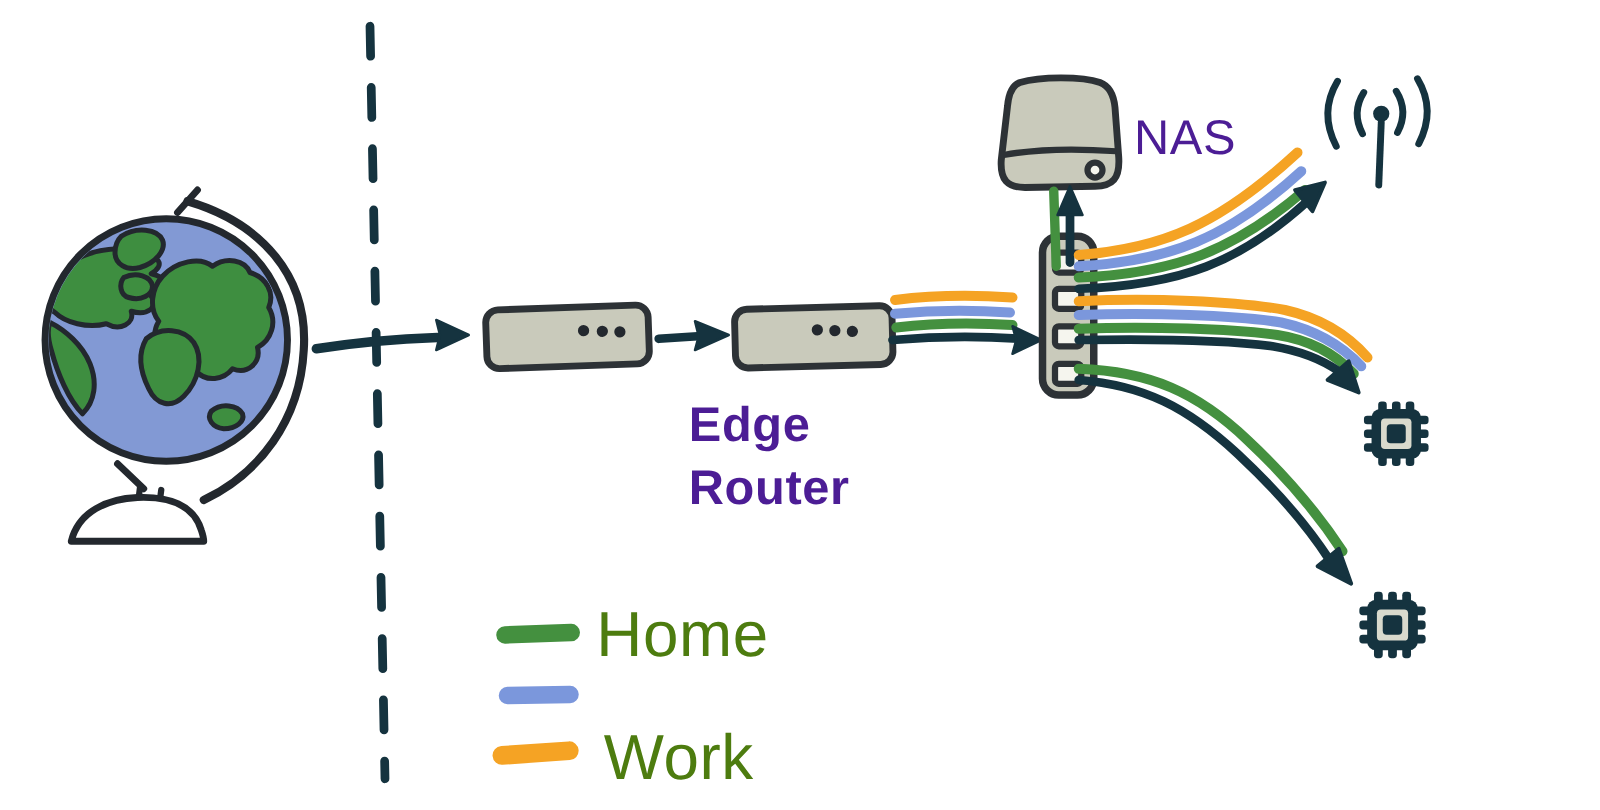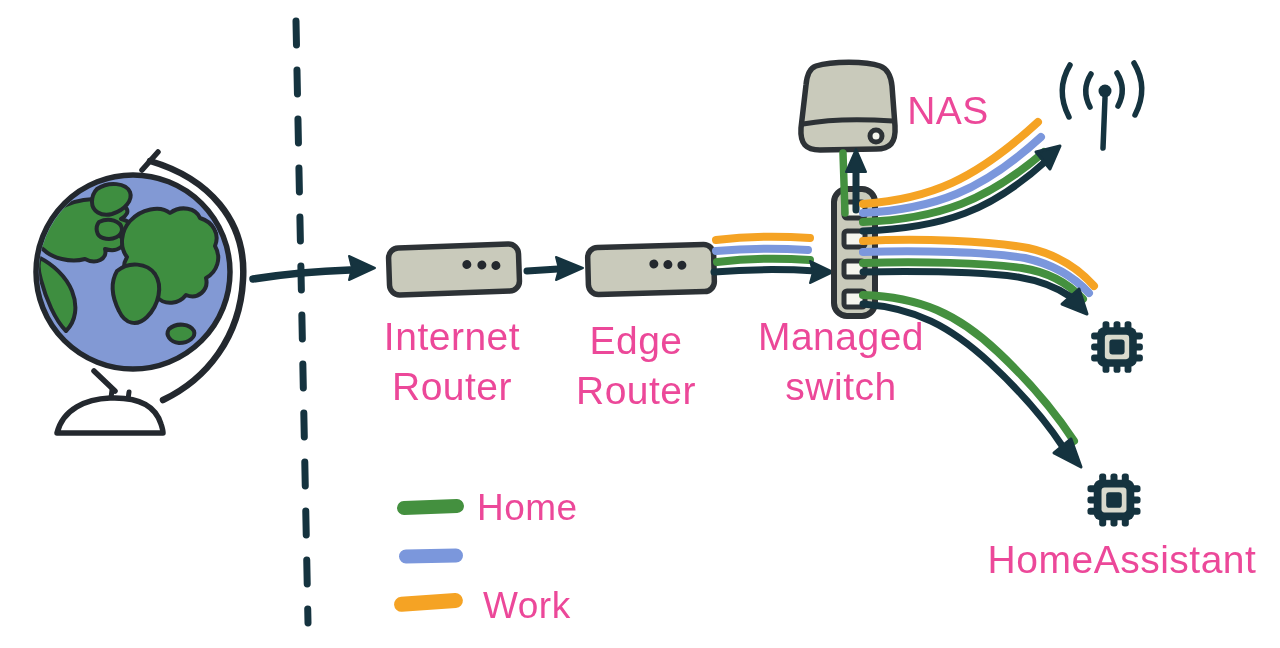--- a/index.html
+++ b/index.html
@@ -1,22 +1,22 @@
 <!DOCTYPE html>
 <html><head>
 <meta charset="utf-8">
 <style>
   html,body{margin:0;padding:0;background:#ffffff;}
   .stage{position:relative;width:1280px;height:648px;background:#ffffff;overflow:hidden;
          font-family:"Liberation Sans",sans-serif;}
   .stage svg{position:absolute;left:0;top:0;}
-  .lbl{position:absolute;color:#ec4899;font-size:39px;line-height:50px;text-align:center;
+  .lbl{position:absolute;color:#4c1d95;font-size:39px;line-height:50px;text-align:left;
        transform:translateX(-50%);letter-spacing:.5px;white-space:normal;}
   .lbl.single{white-space:nowrap;line-height:46px;}
-  .legend-lbl{position:absolute;color:#ec4899;font-size:37px;line-height:48px;letter-spacing:.5px;white-space:nowrap;}
+  .legend-lbl{position:absolute;color:#4d7c0f;font-size:51px;line-height:48px;letter-spacing:.5px;white-space:nowrap;}
 </style>
 </head>
 <body>
 
 <div class="stage">
 
 <svg width="1280" height="648" viewBox="0 0 1280 648">
   <defs>
     <clipPath id="globeClip">
           <circle cx="133" cy="272" r="94"></circle>
@@ -154,28 +154,25 @@
   <use href="#chip" transform="translate(1117 347) scale(0.76)"></use>
   <use href="#chip" transform="translate(1114 500) scale(0.78)"></use>
 
   <g>
     <rect x="397" y="500" width="67" height="14" rx="7" transform="rotate(-2 430 507)" fill="#44903f"></rect>
     <rect x="399" y="549" width="64" height="14" rx="7" transform="rotate(-1 431 556)" fill="#7b97dc"></rect>
     <rect x="394" y="595" width="69" height="15" rx="7.5" transform="rotate(-4 428 603)" fill="#f5a324"></rect>
   </g>
 </svg>
 
-<div class="lbl" style="left:452px;top:312px;width:200px;">Internet Router</div>
 
-<div class="lbl" style="left:636px;top:316px;width:170px;">Edge Router</div>
+<div class="lbl" style="left:636px;top:316px;width:170px;font-weight:bold;">Edge Router</div>
 
-<div class="lbl" style="left:841px;top:312px;width:210px;">Managed switch</div>
 
 <div class="lbl single" style="left:948px;top:88px;">NAS</div>
 
 
 
-<div class="lbl single" style="left:1122px;top:537px;">HomeAssistant</div>
 
 <div class="legend-lbl" style="left:477px;top:484px;">Home</div>
 <div class="legend-lbl" style="left:483px;top:582px;">Work</div>
 
 </div>
 
 </body></html>

